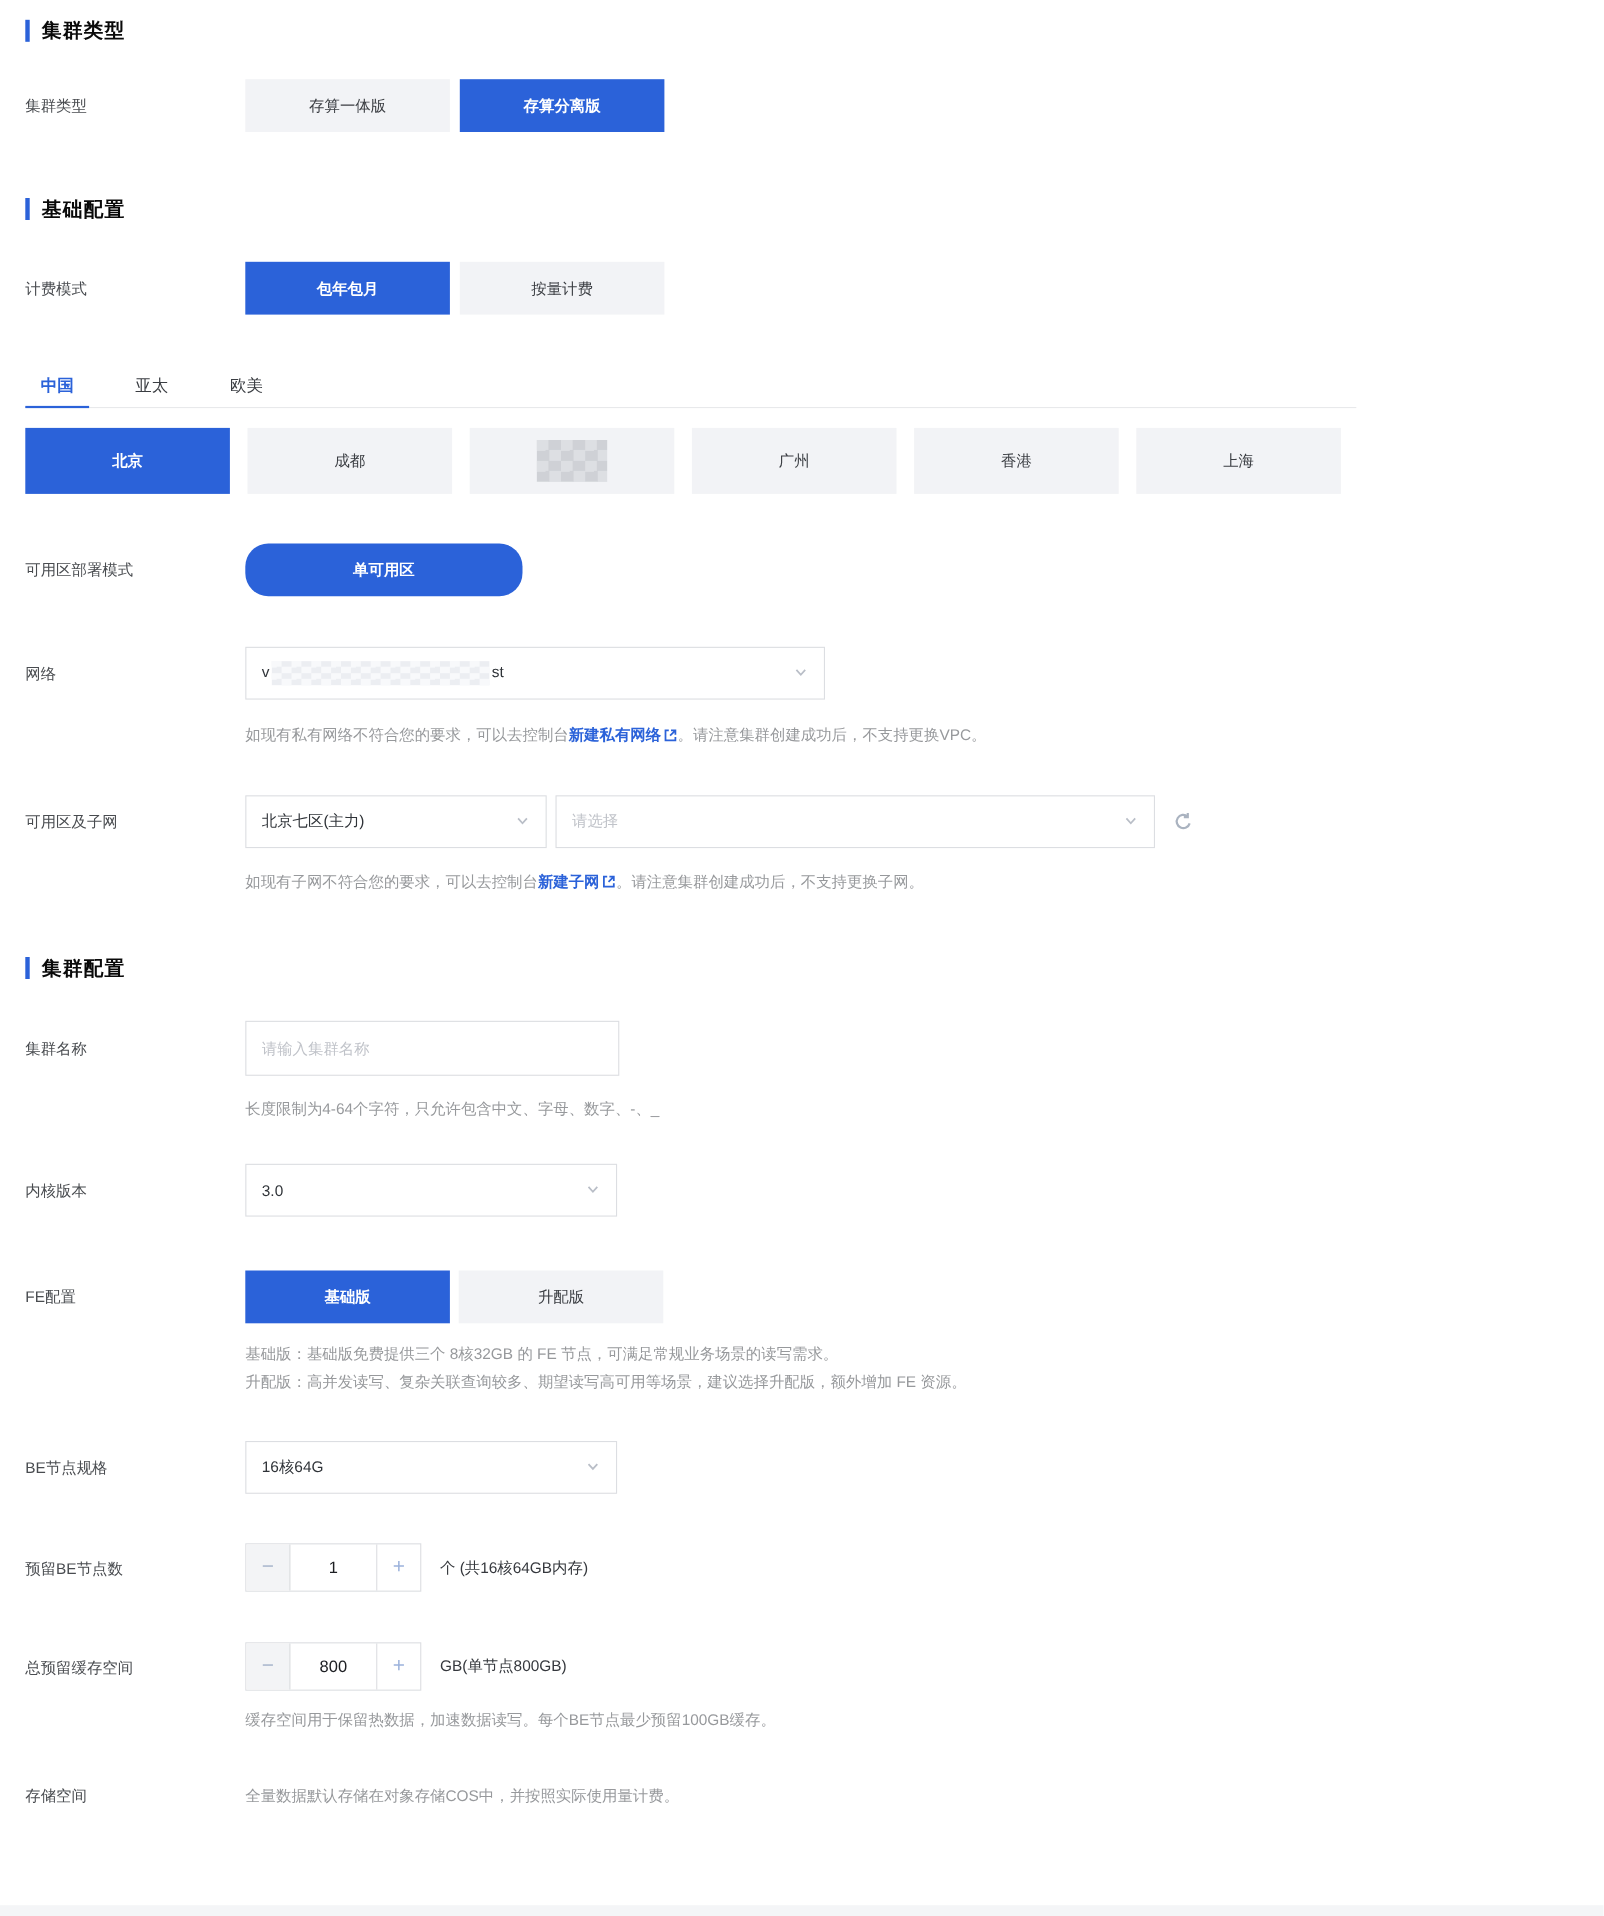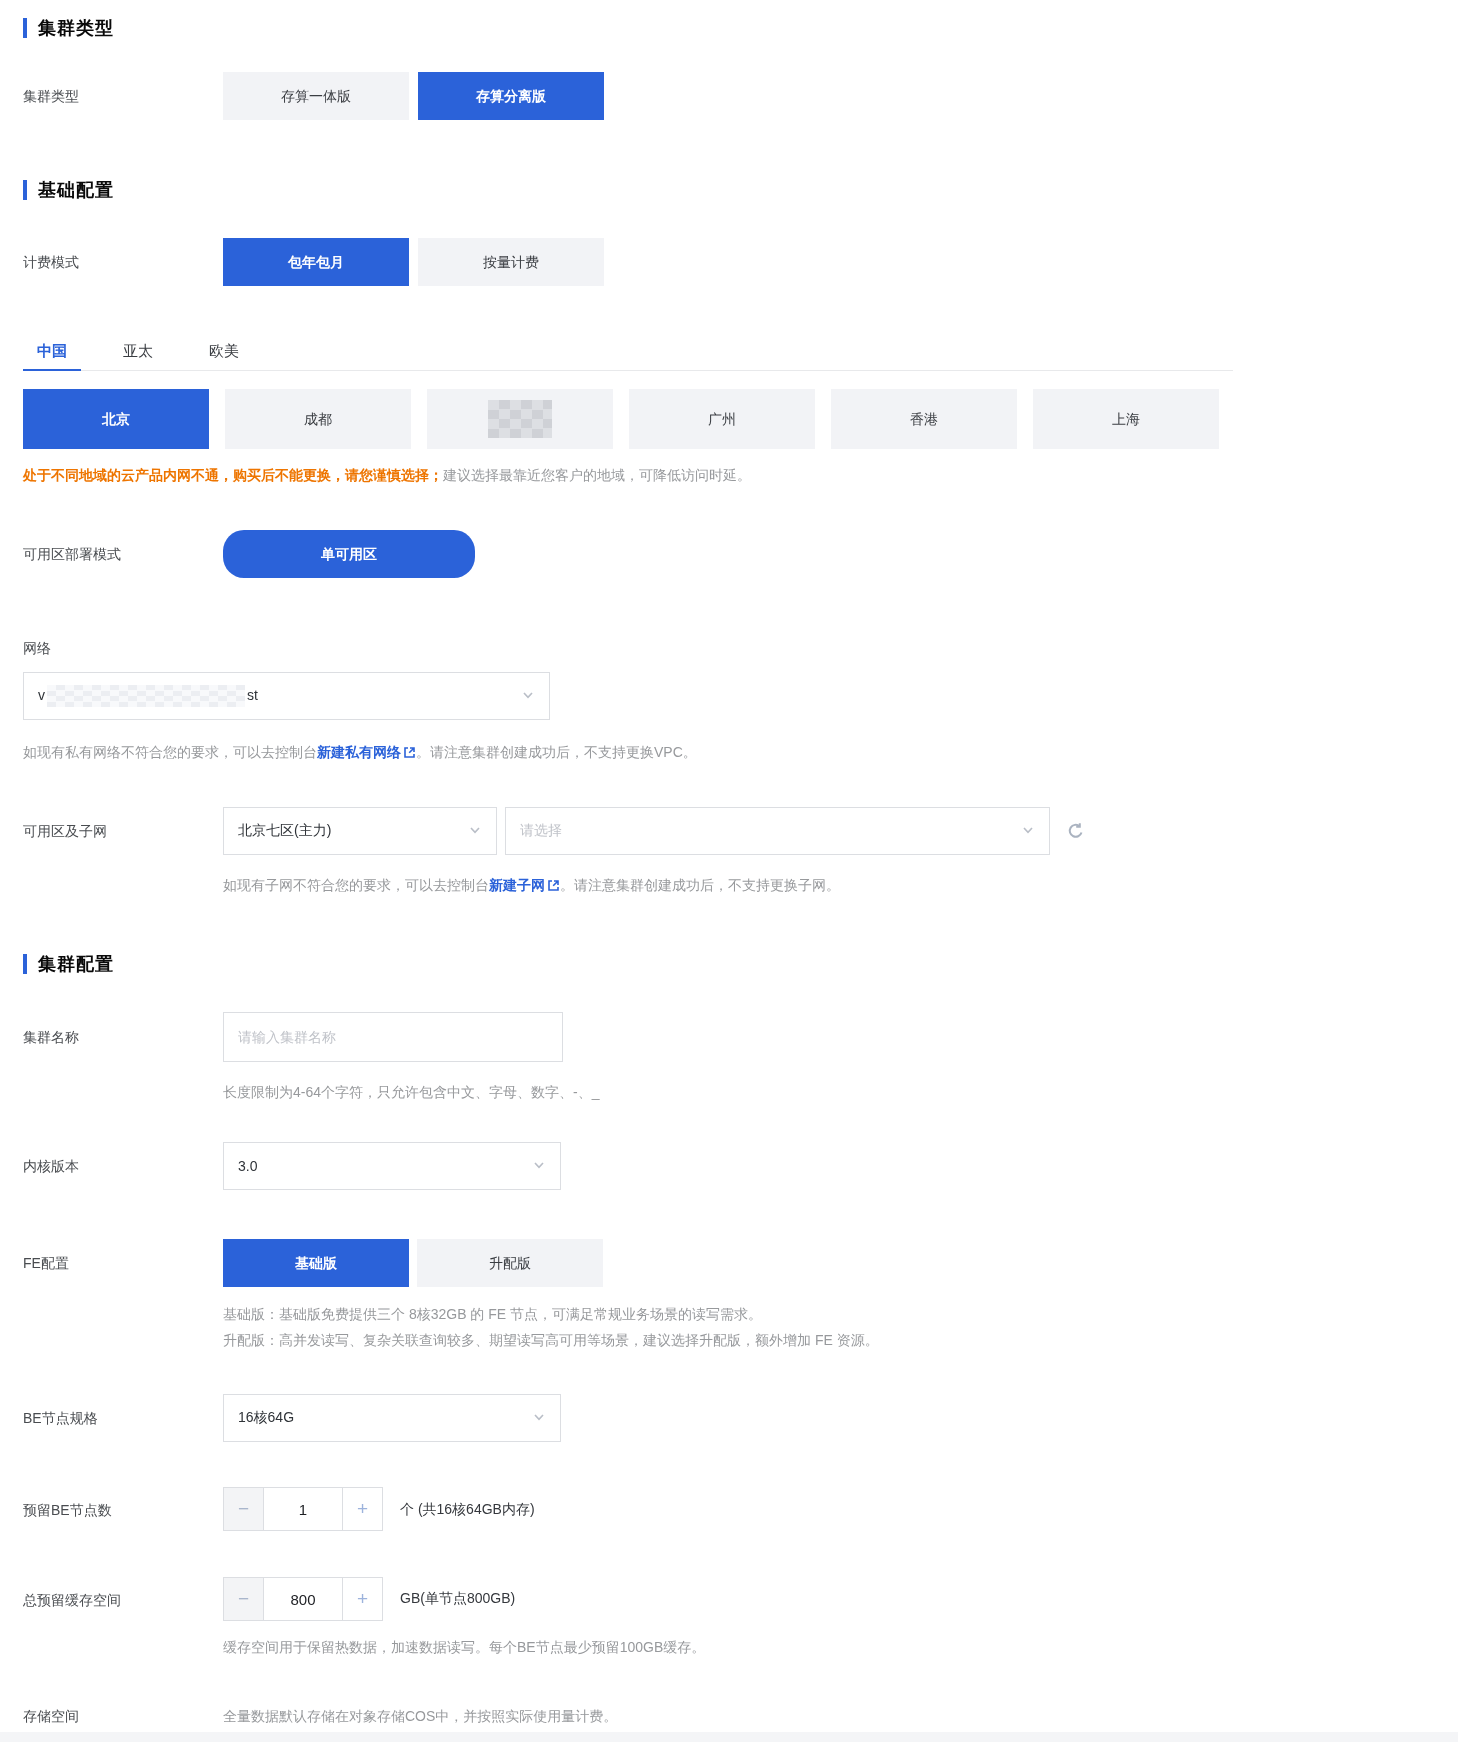--- a/index.html
+++ b/index.html
@@ -129,32 +129,29 @@
       <div class="region-btns">
         <div class="region-btn selected">北京</div>
         <div class="region-btn">成都</div>
         <div class="region-btn">
           <div class="mosaic-sm"></div>
         </div>
         <div class="region-btn">广州</div>
         <div class="region-btn">香港</div>
         <div class="region-btn">上海</div>
       </div>
-      <div class="warning">
-        <span class="strong">处于不同地域的云产品内网不通，购买后不能更换，请您谨慎选择；</span><span class="rest">建议选择最靠近您客户的地域，可降低访问时延。</span>
-      </div>
     </div>
   </div>
 
   <div class="row" style="margin-top:45px;">
     <div class="row-label" style="line-height:48px;">可用区部署模式</div>
     <div class="opt-btn selected" style="width:252px;border-radius:21px;">单可用区</div>
   </div>
 
-  <div class="row" style="margin-top:46px;flex-direction:column;">
+  <div class="row" style="margin-top:46px;">
     <div class="row-label" style="line-height:48px;">网络</div>
     <div>
       <div class="select" style="width:527px;">
         <span><span>v</span><span class="mosaic-net"></span><span>st</span></span>
         <span class="chev">
           <svg width="14" height="14" viewBox="0 0 14 14">
               <path d="M3 5 L7 9.4 L11 5" stroke="#b9bec7" stroke-width="1.6" fill="none"></path>
             </svg>
         </span>
       </div>

